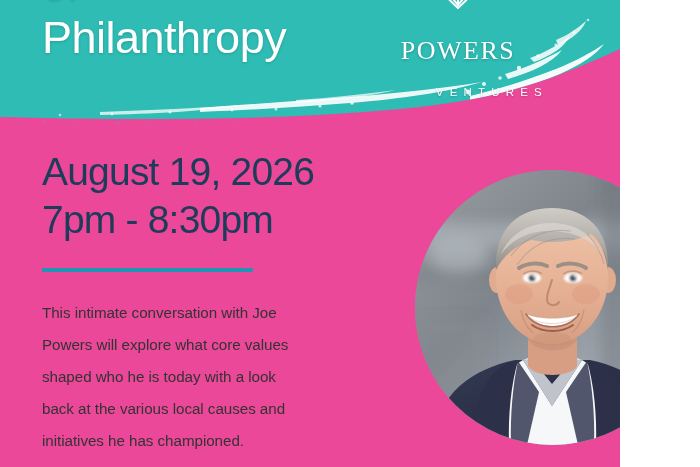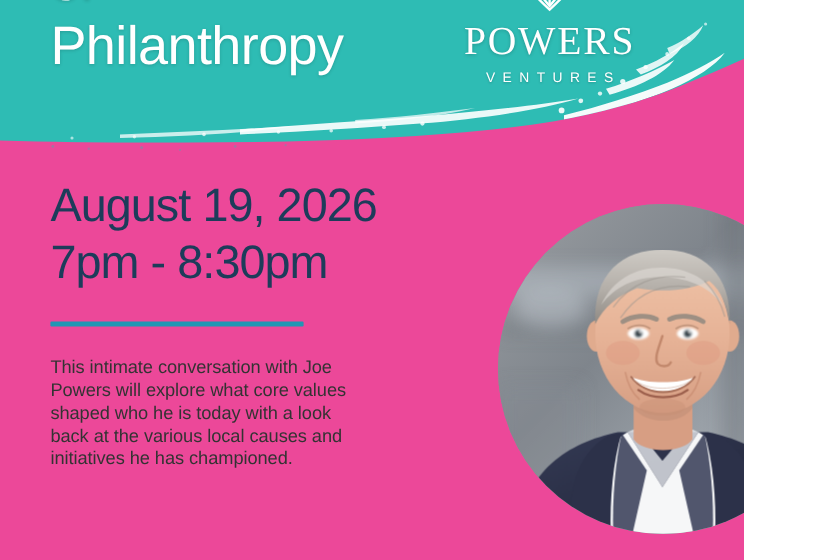--- a/index.html
+++ b/index.html
@@ -75,38 +75,39 @@
     color: #ffffff;
   }
   .logo-crest {
     display: block;
     margin: 0 auto;
     width: 132px;
     height: 44px;
   }
   .logo-wordmark {
     display: block;
-    margin-top: 1px;
+    margin-top: 16px;
     font-family: "Liberation Serif", serif;
-    font-size: 33px;
+    font-size: 26px;
     line-height: 33px;
     letter-spacing: 1.5px;
     color: #ffffff;
     text-shadow: 0 1px 3px rgba(0,0,0,0.22);
   }
   .logo-sub {
     display: block;
-    margin-top: 6px;
+    margin-top: 18px;
     font-family: "Liberation Sans", sans-serif;
     font-size: 11.5px;
     line-height: 14px;
     letter-spacing: 6.2px;
     text-indent: 6.2px;
     color: #ffffff;
     text-shadow: 0 1px 2px rgba(0,0,0,0.22);
+    text-align: right;
   }
 
   
   .event-date {
     position: absolute;
     left: 42px;
     top: 148px;
     width: 400px;
     color: #1d3c5a;
     font-family: "Liberation Sans", sans-serif;
@@ -128,21 +129,21 @@
   }
 
   .description {
     position: absolute;
     left: 42px;
     top: 297px;
     width: 252px;
     color: #333333;
     font-family: "Liberation Sans", sans-serif;
     font-size: 15.2px;
-    line-height: 19px;
+    line-height: 32px;
     letter-spacing: -0.05px;
   }
 
   
   .portrait {
     position: absolute;
     left: 415px;
     top: 170px;
     width: 275px;
     height: 275px;

